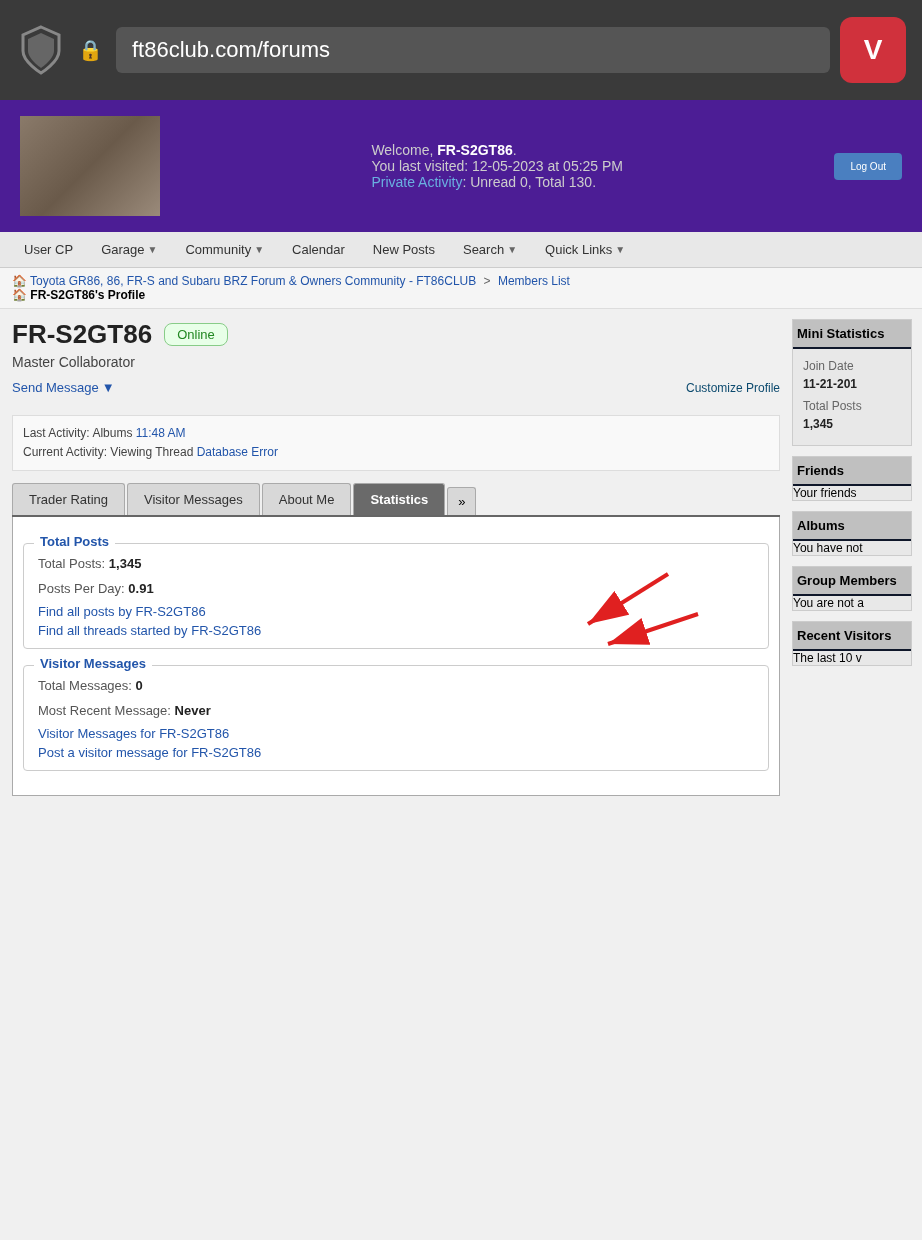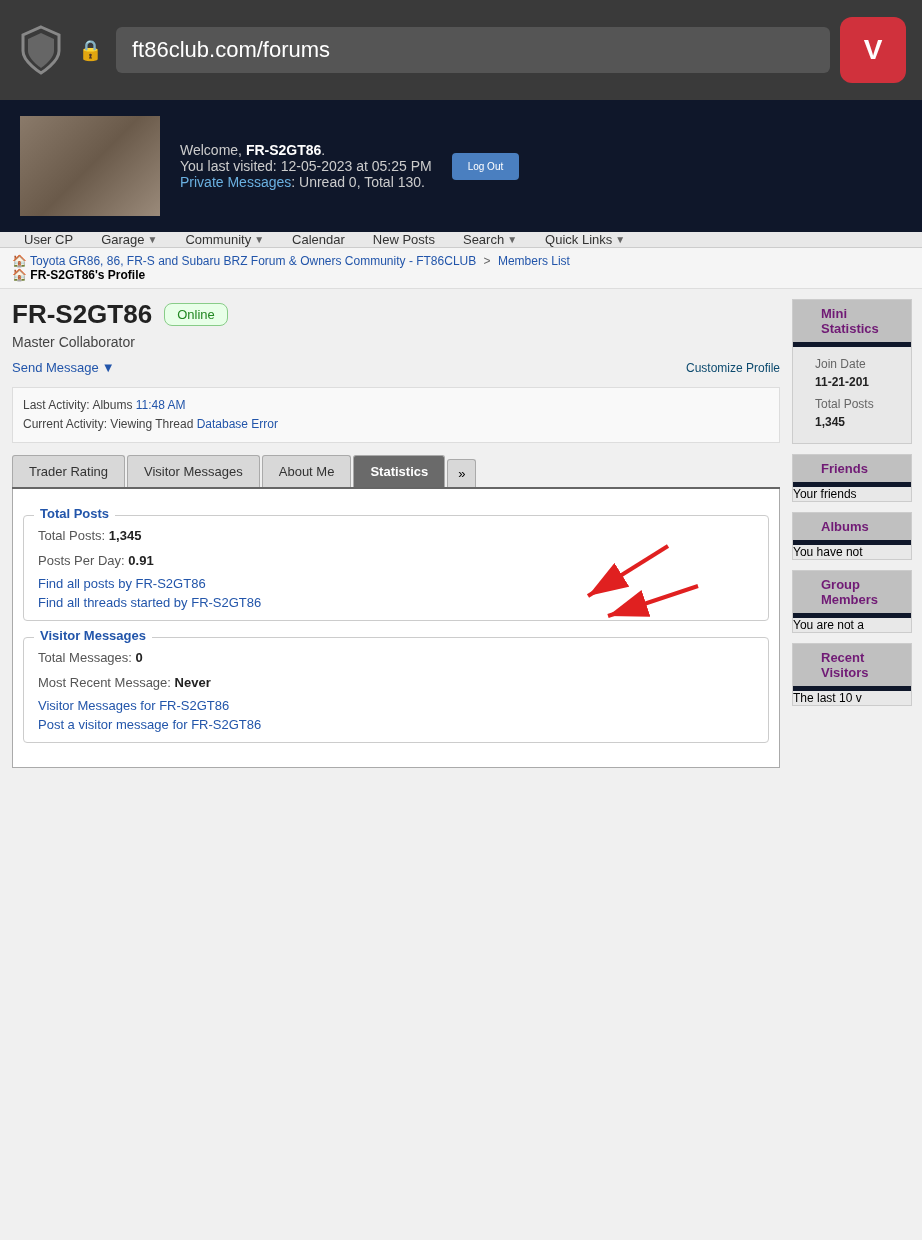--- a/index.html
+++ b/index.html
@@ -39,26 +39,26 @@
       background: #d0313c;
       border-radius: 12px;
       display: flex; align-items: center; justify-content: center;
       color: white;
       font-size: 28px;
       font-weight: bold;
     }
 
     
     .welcome-banner {
-      background: #0f172a;
+      background: #4c1d95;
       margin: 0;
       padding: 16px 20px;
       display: flex;
       align-items: center;
-      justify-content: flex-start;
+      justify-content: space-between;
       gap: 20px;
     }
     .welcome-image {
       width: 140px; height: 100px;
       background: #888;
       overflow: hidden;
       flex-shrink: 0;
     }
     .welcome-image-inner {
       width: 100%; height: 100%;
@@ -87,21 +87,21 @@
 
     
     .nav-bar {
       background: #e8e8e8;
       border-bottom: 1px solid #ccc;
       display: flex;
       align-items: center;
       padding: 0 10px;
     }
     .nav-item {
-      padding: 0 14px;
+      padding: 10px 14px;
       color: #333;
       font-size: 13px;
       cursor: pointer;
       white-space: nowrap;
       display: flex; align-items: center; gap: 3px;
     }
     .nav-arrow { font-size: 10px; color: #666; }
 
     
     .breadcrumb {
@@ -159,21 +159,21 @@
     }
     .profile-title {
       font-size: 14px;
       color: #444;
       margin-bottom: 10px;
     }
     .profile-actions {
       display: flex;
       justify-content: space-between;
       align-items: center;
-      margin-bottom: 12px;
+      margin-bottom: 20px;
     }
     .send-message-btn {
       color: #2255aa;
       font-size: 13px;
       cursor: pointer;
       display: flex; align-items: center; gap: 3px;
     }
     .customize-btn {
       color: #0c4a6e;
       font-size: 12px;
@@ -275,34 +275,33 @@
 
     
     .sidebar-panel {
       background: #e8e8e8;
       border: 1px solid #ccc;
       margin-bottom: 10px;
       font-size: 12px;
     }
     .sidebar-panel-title {
       background: #c0c0c0;
-      padding: 6px 28px;
-      font-weight: bold;
-      font-size: 13px;
-      color: #701a75;
-      border-bottom: 5px solid #0f172a;
+      padding: 6px 4px;
+      font-weight: bold;
+      font-size: 13px;
+      color: #000000;
+      border-bottom: 2px solid #0f172a;
     }
     .sidebar-panel-content {
       padding: 8px 10px;
       color: #555;
       line-height: 1.5;
     }
     .sidebar-stat-row {
       margin-bottom: 4px;
-      margin-left: 12px;
     }
     .sidebar-label { color: #666; }
     .sidebar-value { font-weight: bold; color: #222; }
   </style>
 </head>
 <body>
 
 <div class="browser-chrome">
   <div class="browser-shield">
     <svg width="44" height="50" viewBox="0 0 44 50">
@@ -320,21 +319,21 @@
     <div class="welcome-image-inner"></div>
   </div>
   <div class="welcome-text">
     <div>
       <span>Welcome, </span><span class="username">FR-S2GT86</span><span>.</span>
     </div>
     <div>
       <span>You last visited: </span><span>12-05-2023 at 05:25 PM</span>
     </div>
     <div>
-      <span class="pm-link">Private Messages</span><span>: Unread 0, Total 130.</span>
+      <span class="pm-link">Private Activity</span><span>: Unread 0, Total 130.</span>
     </div>
   </div>
   <button class="logout-btn">Log Out</button>
 </div>
 
 <div class="nav-bar">
   <div class="nav-item">
     <span>User CP</span>
   </div>
   <div class="nav-item">

